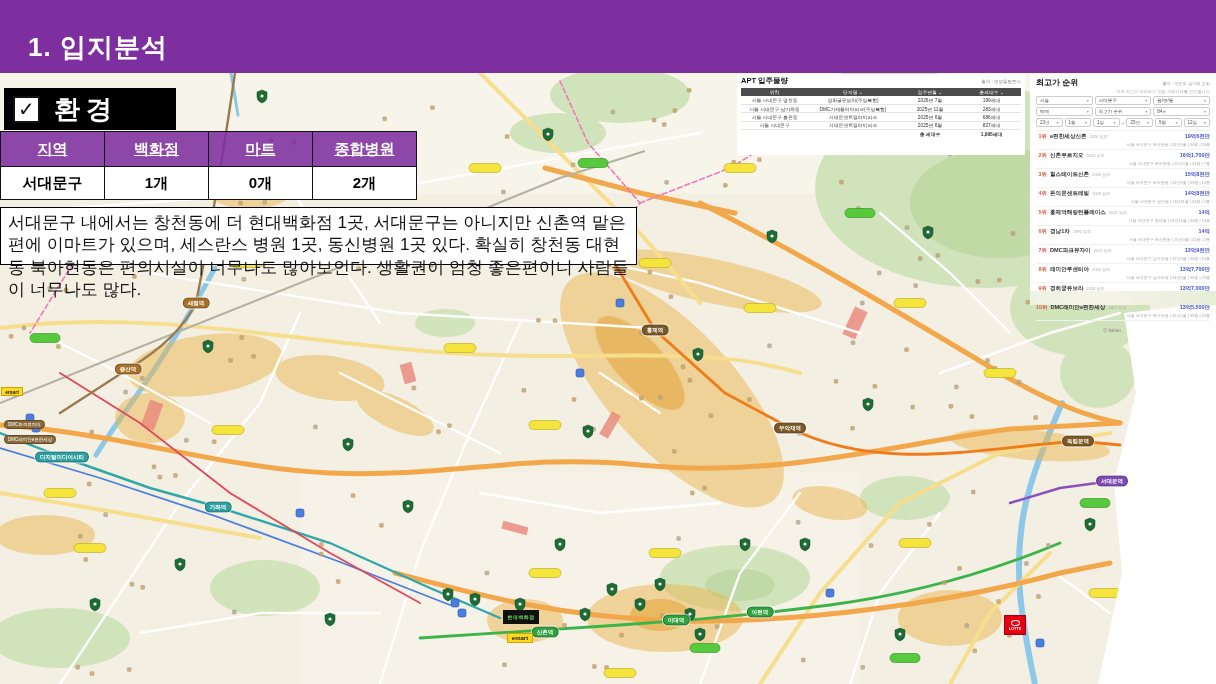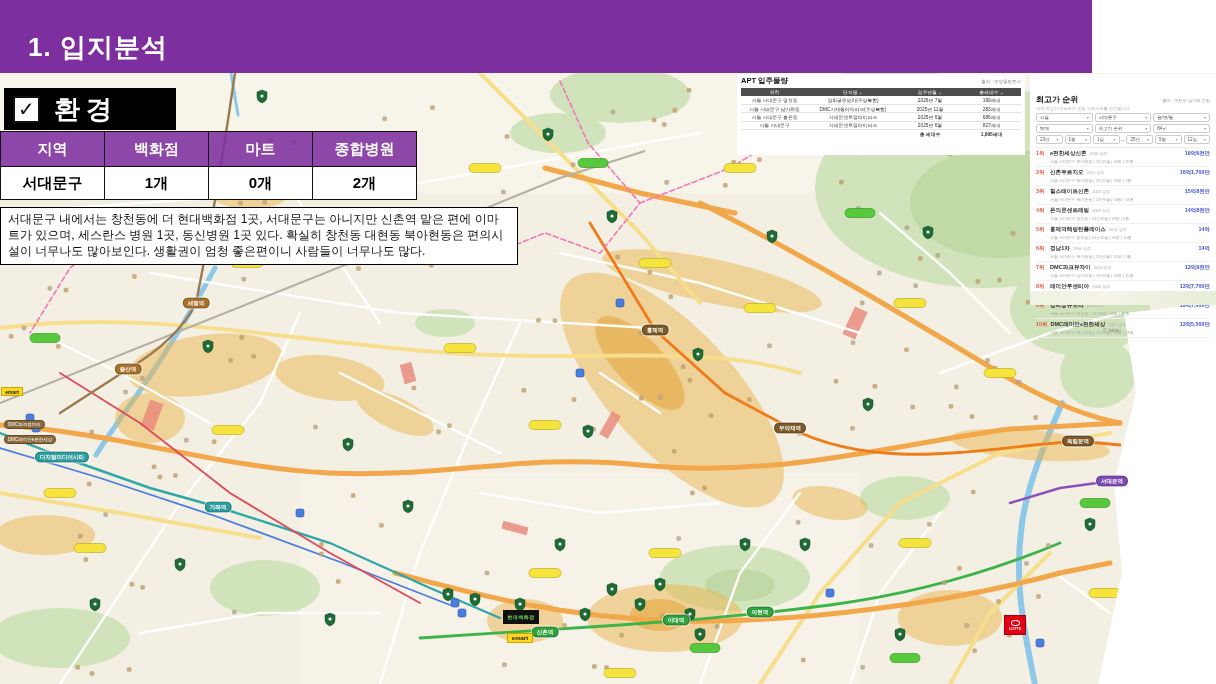--- a/index.html
+++ b/index.html
@@ -1,39 +1,39 @@
 <!DOCTYPE html>
 <html><head>
 <meta charset="utf-8">
 <style>
   * { margin:0; padding:0; box-sizing:border-box; }
   html,body { width:1216px; height:684px; overflow:hidden; background:#fff;
               font-family:"Liberation Sans","DejaVu Sans",sans-serif; }
 
   
-  #title-bar { position:absolute; left:0; top:0; width:1092px; height:73px; background:#7e2f9f; }
+  #title-bar { position:absolute; left:0; top:0; width:1216px; height:73px; background:#7e2f9f; }
   #title-bar h1 { position:absolute; left:28px; top:30px; color:#fff; font-size:26px; font-weight:bold; letter-spacing:1px; }
 
   
   #env-badge { position:absolute; left:4px; top:88px; width:172px; height:42px; background:#000;
                display:flex; align-items:center; gap:14px; padding-left:9px; }
   #env-badge .chk { width:27px; height:27px; background:#fff; border:2px solid #111; display:flex;
                     align-items:center; justify-content:center; font-size:20px; font-weight:bold; color:#111; }
   #env-badge .lbl { color:#fff; font-size:26px; font-weight:bold; letter-spacing:6px; }
 
   
   #env-table { position:absolute; left:0; top:131px; width:417px; border-collapse:collapse; }
   #env-table th { background:rgba(126,47,159,0.88); color:#fff; font-size:15px; font-weight:bold;
-                  border:1.5px solid #111; height:35px; }
+                  border:1.5px solid #111; height:35px;text-decoration:underline; }
   #env-table td { background:#fff; color:#000; font-size:15px; font-weight:bold; text-align:center;
                   border:1.5px solid #111; height:33px; }
 
   
-  #note-box { position:absolute; left:0; top:207px; width:518px; height:58px; background:#fff;
-              border:1px solid #000; padding:4px 7px; font-size:12px; line-height:1.32; color:#111; }
+  #note-box { position:absolute; left:0; top:207px; width:637px; height:58px; background:#fff;
+              border:1px solid #000; padding:4px 7px; font-size:17px; line-height:1.32; color:#111; }
 
   
   #map { position:absolute; left:0; top:73px; width:1216px; height:611px; background:#f3efe3; }
   #map svg { position:absolute; left:0; top:0; }
   .station { position:absolute; transform:translate(-50%,-50%); color:#fff; font-size:5.5px; font-weight:bold;
              padding:1px 4px; border-radius:7px; white-space:nowrap; border:1px solid rgba(0,0,0,.25);
              box-shadow:0 0 0 1px rgba(255,255,255,.6); }
   .st-line3 { background:#7c5a28; } .st-line2 { background:#2fa23d; }
   .st-gyeongui { background:#2e9e9e; } .st-line5 { background:#7d4bb5; } .st-line6 { background:#a8712a; }
   .tooltip-pill { position:absolute; background:#8a6a3c; color:#fff; font-size:4.5px; padding:1px 3px;
@@ -51,21 +51,21 @@
   #apt-panel { position:absolute; left:737px; top:74px; width:288px; height:81px; background:#fff; padding:2px 4px; }
   #apt-panel .hd { display:flex; justify-content:space-between; align-items:baseline; }
   #apt-panel .hd .t { font-size:7.5px; font-weight:bold; color:#111; }
   #apt-panel .hd .s { font-size:4.5px; color:#888; }
   #apt-table { width:100%; border-collapse:collapse; margin-top:2px; }
   #apt-table th { background:#4c4c4c; color:#fff; font-size:4.8px; font-weight:normal; height:8px; }
   #apt-table td { font-size:4.8px; color:#333; text-align:center; height:8.4px; border-bottom:0.5px solid #e4e4e4; }
   #apt-table tr.total td { font-weight:bold; border-bottom:none; }
 
   
-  #rank-panel { position:absolute; left:1030px; top:74px; width:186px; height:231px; background:#fff; padding:20px 6px; }
+  #rank-panel { position:absolute; left:1030px; top:74px; width:186px; height:231px; background:#fff; padding:3px 6px;text-align:right; }
   #rank-panel .hd { display:flex; justify-content:space-between; align-items:baseline; }
   #rank-panel .hd .t { font-size:8px; font-weight:bold; color:#111; }
   #rank-panel .hd .s { font-size:4.2px; color:#999; }
   #rank-panel .sub { font-size:4.2px; color:#aaa; margin-top:1px; }
   .filter-row { display:flex; gap:2px; margin-top:2px; }
   .fsel { flex:1; border:0.7px solid #ccc; border-radius:2px; font-size:4.5px; color:#555;
           height:9px; display:flex; align-items:center; justify-content:space-between; padding:0 3px; background:#fff; }
   .fsel::after { content:"▾"; font-size:4px; color:#999; }
   .ftilde { font-size:5px; color:#888; display:flex; align-items:center; }
   #rank-list { margin-top:3px; border-top:0.7px solid #eee; }

